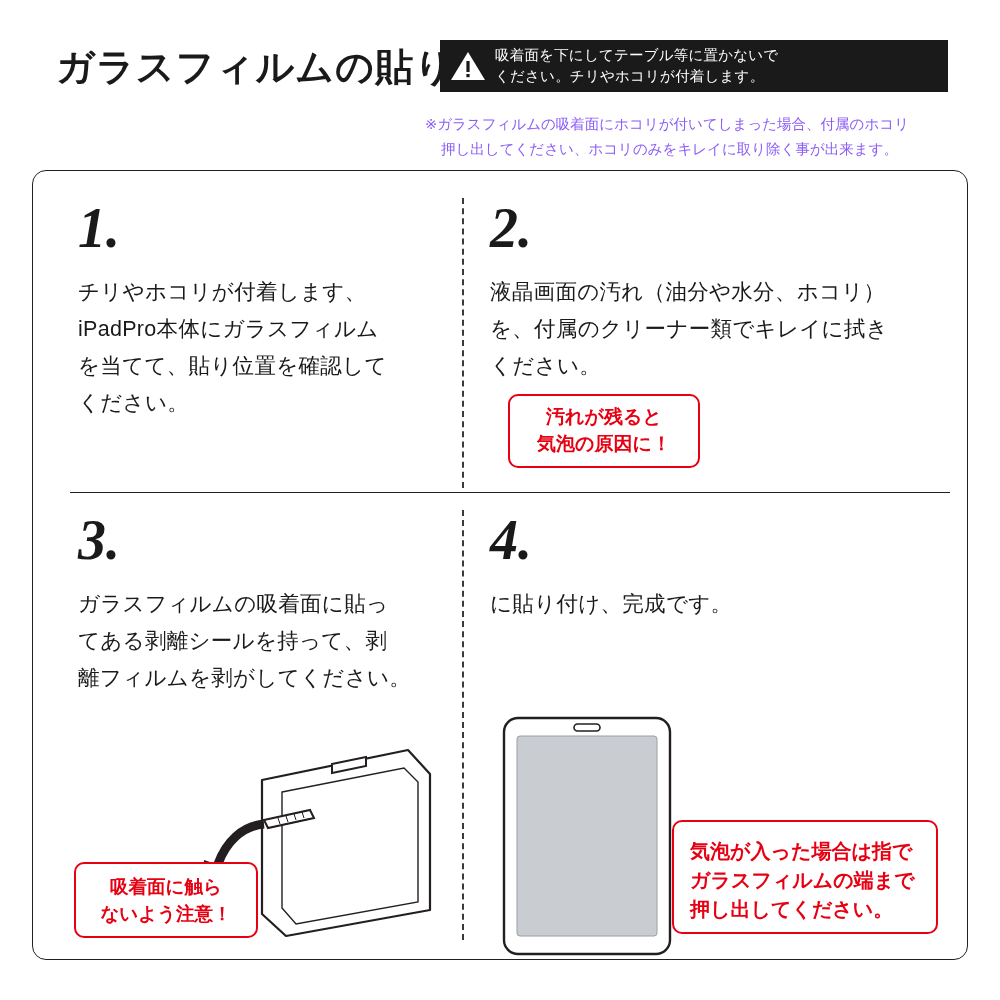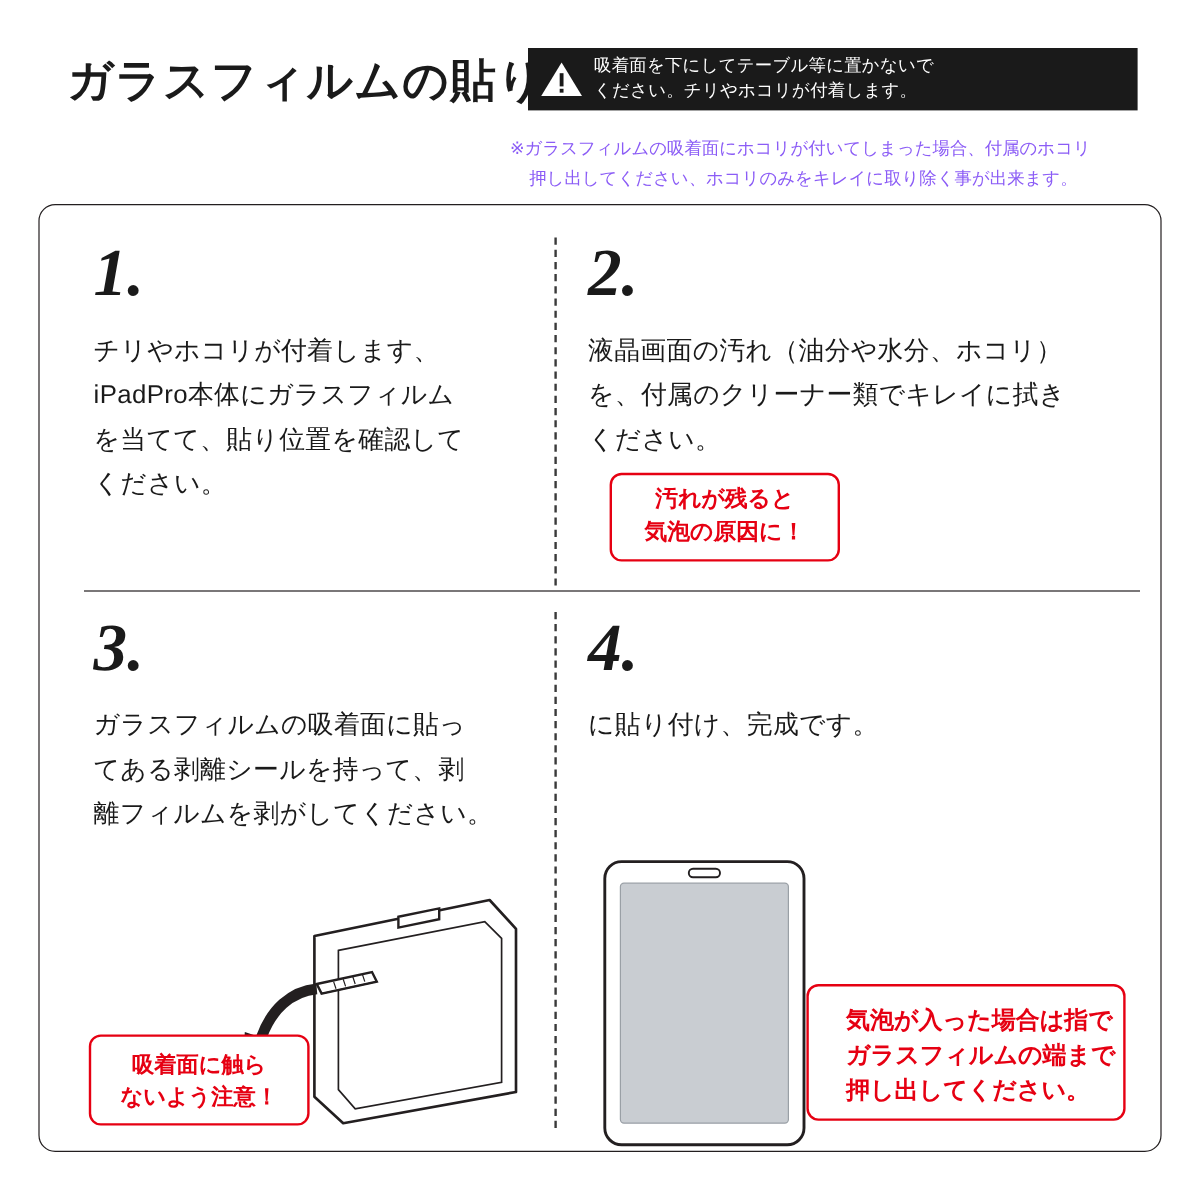--- a/index.html
+++ b/index.html
@@ -149,21 +149,21 @@
     justify-content: flex-end;
     background: #ffffff;
     padding: 8px 12px;
   }
   .callout span { display: block; white-space: nowrap; }
 
   #callout2 { left: 508px; top: 394px; width: 192px; height: 74px; }
   #callout3 { left: 74px; top: 862px; width: 184px; height: 76px; font-size: 18.5px; }
   #callout4 {
     left: 672px; top: 820px; width: 266px; height: 114px;
-    font-size: 20px; align-items: flex-start; text-align: left; padding-left: 31px;
+    font-size: 20px; align-items: flex-start; text-align: left; padding-left: 16px;
   }
 
   
   .illus {
     position: absolute;
   }
   #illus3 { left: 190px; top: 714px; width: 260px; height: 240px; }
   #illus4 { left: 490px; top: 712px; width: 200px; height: 250px; }
 
   svg { overflow: visible; }

